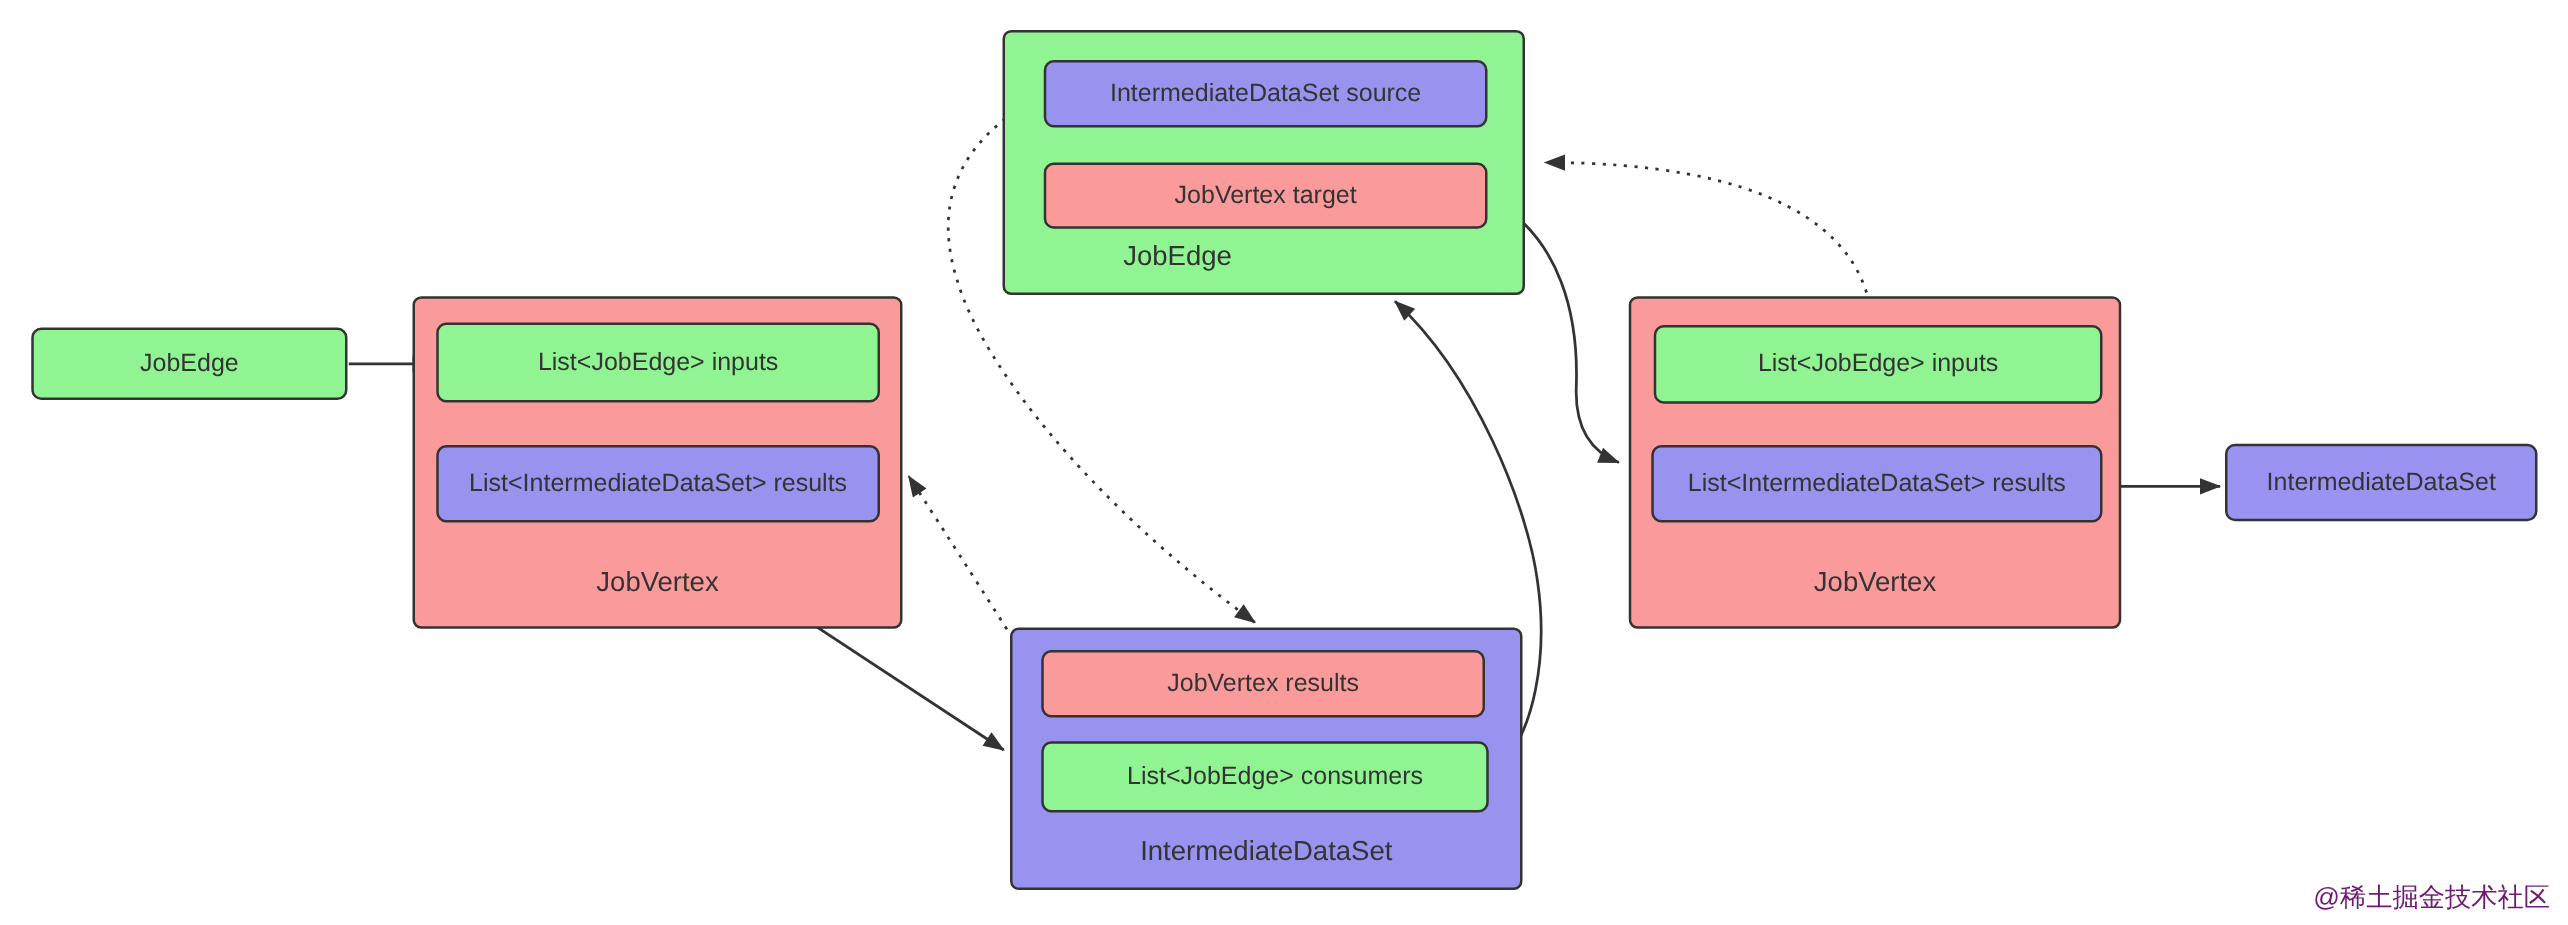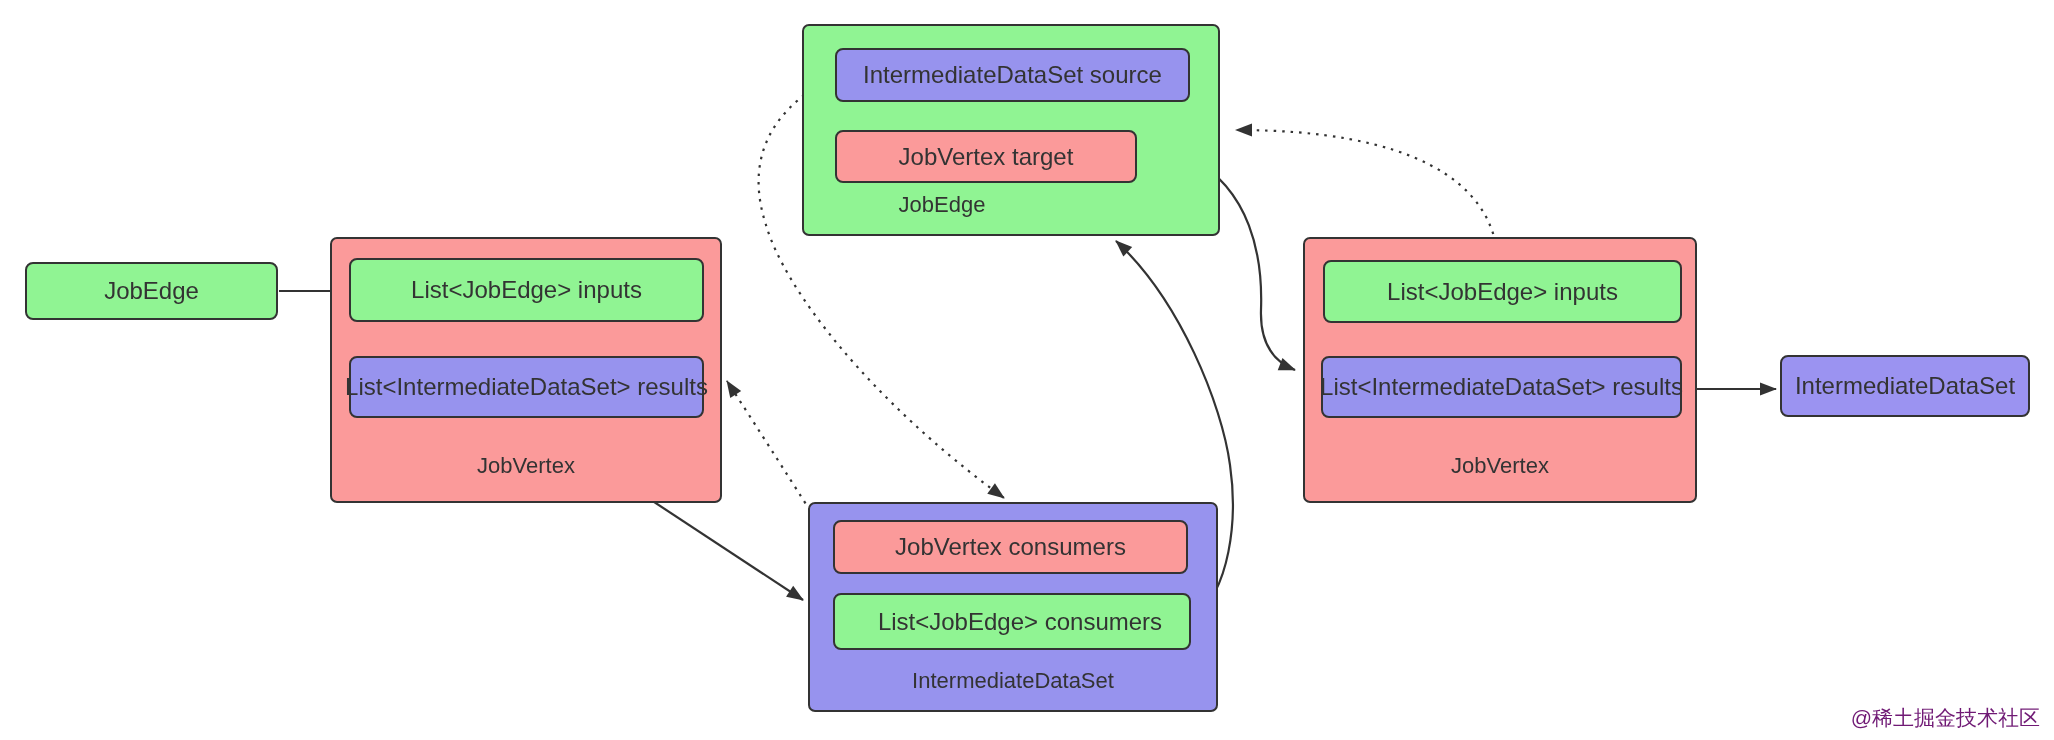--- a/index.html
+++ b/index.html
@@ -7,40 +7,40 @@
     position:relative;width:2054px;height:740px;background:#ffffff;overflow:hidden;
     font-family:"Liberation Sans","DejaVu Sans",sans-serif;
   }
   #edges{position:absolute;left:0;top:0;width:2054px;height:740px;pointer-events:none;}
   .edge{fill:none;stroke:var(--border,#333);stroke-width:2.2px;}
   .edge.dotted{stroke-dasharray:2.5 6;}
   .box{
     position:absolute;box-sizing:border-box;
     border:2.5px solid var(--border,#333);border-radius:8px;
     display:flex;align-items:center;justify-content:center;
-    font-size:24px;color:var(--text,#333);white-space:nowrap;
+    font-size:20px;color:var(--text,#333);white-space:nowrap;
   }
   .container{border-radius:7px;}
   .green{background:var(--green,#90f493);}
   .red{background:var(--red,#fb9a9a);}
   .purple{background:var(--purple,#9793ee);}
   .purple-alt{background:var(--purple_alt,#9b93f1);}
   .node-label{
     position:absolute;text-align:center;font-size:22px;color:var(--text,#333);
     white-space:nowrap;
   }
   
   #n-jobedge-left{left:25px;top:262px;width:253px;height:58px;}
   #c-jobvertex-left{left:330px;top:237px;width:392px;height:266px;}
   #f-inputs-left{left:349px;top:258px;width:355px;height:64px;}
   #f-results-left{left:349px;top:356px;width:355px;height:62px;}
   #l-jobvertex-left{left:330px;top:453px;width:392px;}
   #c-jobedge-top{left:802px;top:24px;width:418px;height:212px;}
   #f-source{left:835px;top:48px;width:355px;height:54px;}
-  #f-target{left:835px;top:130px;width:302px;height:53px;}
+  #f-target{left:835px;top:130px;width:355px;height:53px;}
   #l-jobedge-top{left:862px;top:192px;width:160px;}
   #c-ids-bottom{left:808px;top:502px;width:410px;height:210px;}
   #f-producer{left:833px;top:520px;width:355px;height:54px;}
   #f-consumers{left:833px;top:593px;width:358px;height:57px;padding-left:16px;}
   #l-ids-bottom{left:808px;top:668px;width:410px;}
   #c-jobvertex-right{left:1303px;top:237px;width:394px;height:266px;}
   #f-inputs-right{left:1323px;top:260px;width:359px;height:63px;}
   #f-results-right{left:1321px;top:356px;width:361px;height:62px;}
   #l-jobvertex-right{left:1303px;top:453px;width:394px;}
   #n-ids-right{left:1780px;top:355px;width:250px;height:62px;}
@@ -73,21 +73,21 @@
   <div id="f-inputs-left" class="box green">List&lt;JobEdge&gt; inputs</div>
   <div id="f-results-left" class="box purple">List&lt;IntermediateDataSet&gt; results</div>
   <div id="l-jobvertex-left" class="node-label">JobVertex</div>
 
   <div id="c-jobedge-top" class="box green container"></div>
   <div id="f-source" class="box purple">IntermediateDataSet source</div>
   <div id="f-target" class="box red">JobVertex target</div>
   <div id="l-jobedge-top" class="node-label">JobEdge</div>
 
   <div id="c-ids-bottom" class="box purple container"></div>
-  <div id="f-producer" class="box red">JobVertex consumers</div>
+  <div id="f-producer" class="box red">JobVertex results</div>
   <div id="f-consumers" class="box green">List&lt;JobEdge&gt; consumers</div>
   <div id="l-ids-bottom" class="node-label">IntermediateDataSet</div>
 
   <div id="c-jobvertex-right" class="box red container"></div>
   <div id="f-inputs-right" class="box green">List&lt;JobEdge&gt; inputs</div>
   <div id="f-results-right" class="box purple">List&lt;IntermediateDataSet&gt; results</div>
   <div id="l-jobvertex-right" class="node-label">JobVertex</div>
 
   <div id="n-ids-right" class="box purple-alt">IntermediateDataSet</div>
 

